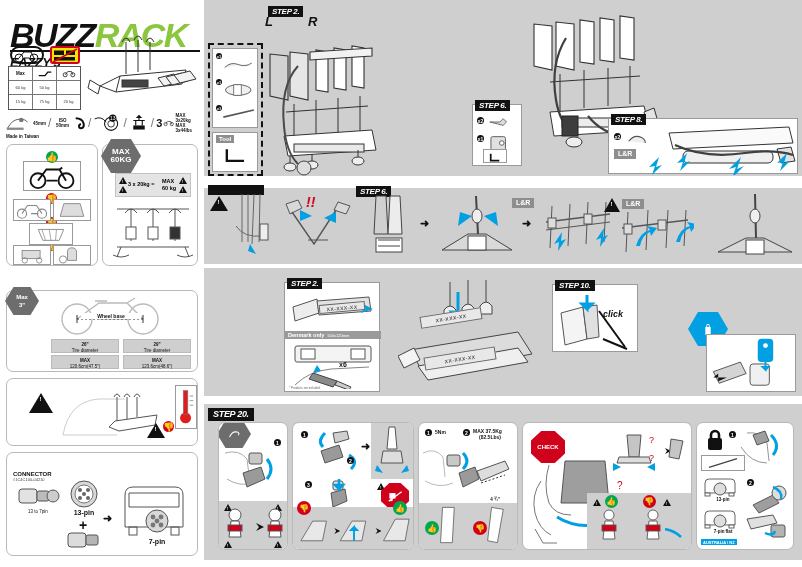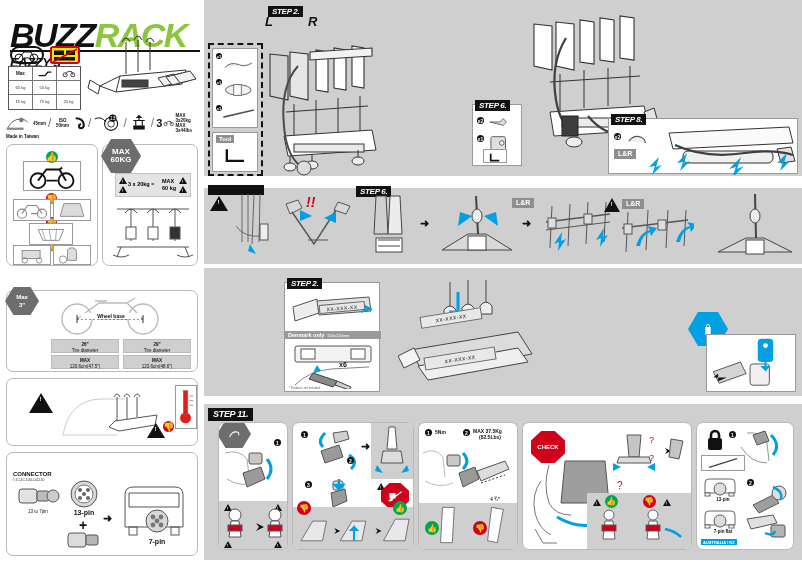--- a/index.html
+++ b/index.html
@@ -729,20 +729,33 @@
         <path d="M12 72 L120 54 L134 76 L26 96 Z" fill="#dcdcdc"></path>
         <path d="M20 88 L120 70 L130 84 L30 102 Z" fill="#efefef"></path>
         <path d="M0 78 L16 70 L22 82 L6 90 Z" fill="#f4f4f4"></path>
       </g>
       <path d="M60 14 l0 26 l-6 -6 l12 0 l-6 6" stroke="#00a0e3" stroke-width="3" fill="none"></path>
     </svg>
   </div>
   <div class="plate" style="left:420px; top:312px; width:62px; height:12px; transform:rotate(-9deg);">XX-XXX-XX</div>
   <div class="plate" style="left:424px; top:352px; width:72px; height:13px; transform:rotate(-9deg);">XX-XXX-XX</div>
 
+  <div class="subpanel" style="left:552px; top:284px; width:86px; height:68px;">
+    <div class="steplabel" style="position:absolute; left:2px; top:-5px;">STEP 10.</div>
+    <svg viewBox="0 0 86 58" style="position:absolute; left:0; top:10px; width:86px; height:58px;">
+      <g stroke="#555" fill="#fff" stroke-width="1">
+        <path d="M8 18 L30 12 L34 44 L12 50 Z" fill="#f4f4f4"></path>
+        <path d="M30 12 L44 10 L46 42 L34 44 Z" fill="#e0e0e0"></path>
+        <path d="M46 16 L72 52" stroke="#111" stroke-width="2"></path>
+        <path d="M50 44 L74 54" stroke="#111" stroke-width="2"></path>
+      </g>
+      <path d="M34 0 l0 14 l-5 -5 l10 0 l-5 5" stroke="#00a0e3" stroke-width="3" fill="none"></path>
+    </svg>
+    <div class="clicktxt" style="left:50px; top:24px;">click</div>
+  </div>
 
   <div class="hexblue" style="left:688px; top:312px; width:40px; height:34px;">
     <svg viewBox="0 0 24 22" style="width:16px;height:16px">
         <rect x="8" y="8" width="8" height="12" fill="#fff"></rect>
         <path d="M10 8 V6 a2 2 0 0 1 4 0 V8" stroke="#fff" stroke-width="1.4" fill="none"></path>
       </svg>
   </div>
   <div class="subpanel" style="left:706px; top:334px; width:90px; height:58px;">
     <svg viewBox="0 0 90 58" style="width:100%;height:100%">
       <g stroke="#555" fill="#fff" stroke-width="1">
@@ -752,21 +765,21 @@
       <g>
           <rect x="52" y="4" width="16" height="24" rx="4" fill="#00a0e3"></rect>
           <circle cx="60" cy="11" r="2.5" fill="#fff"></circle>
         </g>
       <path d="M60 28 l0 8 l-3 -3 l6 0 l-3 3" stroke="#00a0e3" stroke-width="2" fill="none"></path>
       <path d="M20 44 l-14 0 l5 -4 l0 8 z" fill="#111"></path>
     </svg>
   </div>
 
   <div class="gray" style="left:204px; top:404px; width:598px; height:156px;"></div>
-  <div class="steplabel" style="position:absolute; left:208px; top:408px; font-size:9px; padding:2px 5px;">STEP 11.</div>
+  <div class="steplabel" style="position:absolute; left:208px; top:408px; font-size:9px; padding:2px 5px;">STEP 20.</div>
 
   <div class="panel" style="left:218px; top:422px; width:70px; height:128px; overflow:hidden;">
     <div class="hexbadge" style="left:-2px; top:-3px; width:34px; height:28px;">
       <svg viewBox="0 0 22 18" style="width:14px;height:12px">
           <path d="M4 14 q4 -10 12 -8 q4 1 2 5" stroke="#fff" stroke-width="1.6" fill="none"></path>
         </svg>
     </div>
     <div class="numdot" style="right:6px; top:16px;">1</div>
     <svg viewBox="0 0 70 52" style="position:absolute; left:0; top:24px; width:70px; height:52px;">
       <g stroke="#aaa" fill="none" stroke-width="1">

